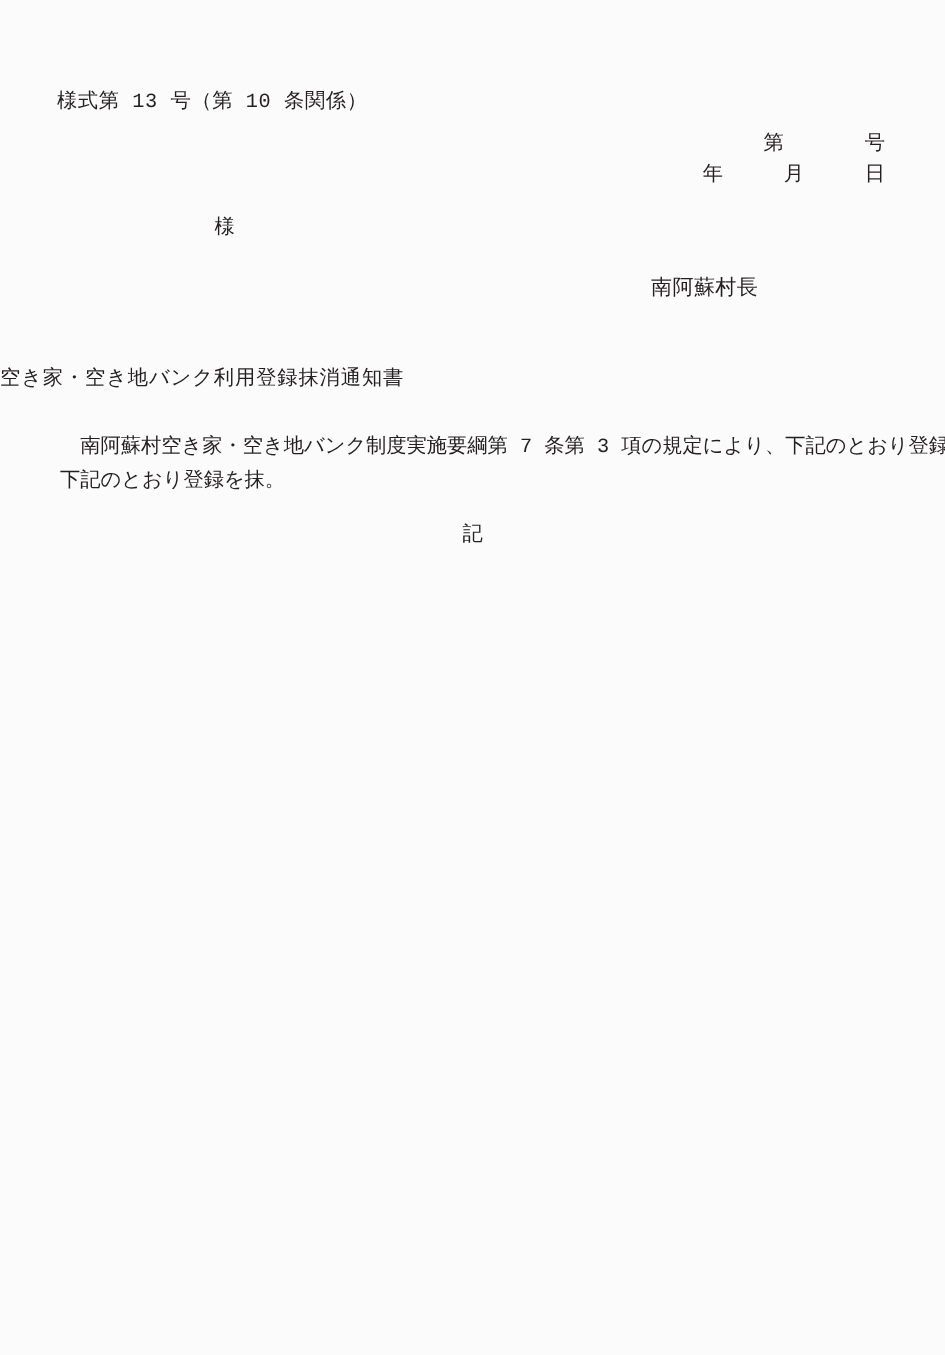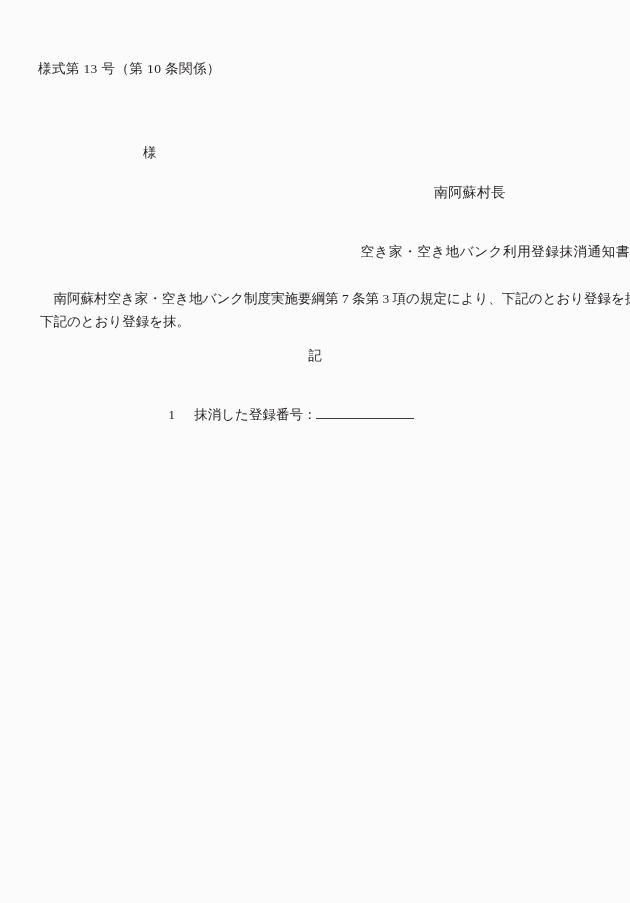--- a/index.html
+++ b/index.html
@@ -15,20 +15,21 @@
     color: #231f20;
     -webkit-font-smoothing: antialiased;
   }
 
   .page {
     position: relative;
     width: 630px;
     height: 903px;
     box-sizing: border-box;
     overflow: hidden;
+    font-family: Liberation Mono, monospace;
   }
 
   
   .abs {
     position: absolute;
     white-space: pre;
     line-height: 1.0;
   }
 
   
@@ -67,21 +68,21 @@
     font-size: 14px;
     letter-spacing: 0.3px;
   }
 
   
   .doc-title {
     position: absolute;
     left: 0;
     right: 0;
     top: 243px;
-    text-align: right;
+    text-align: left;
     font-size: 13.5px;
     letter-spacing: 0.6px;
   }
 
   
   .body-block {
     position: absolute;
     left: 40px;
     top: 287px;
     width: 550px;
@@ -134,36 +135,37 @@
     padding-bottom: 1px;
   }
 </style>
 </head>
 <body>
 
 <div class="page">
 
   <div class="abs form-no">様式第 13 号（第 10 条関係）</div>
 
+  <div class="doc-meta">
+    <span class="meta-line">第　　　　号</span>
+    <span class="meta-line">年　　　月　　　日</span>
+  </div>
 
   <div class="abs addressee">様</div>
 
   <div class="abs issuer">南阿蘇村長</div>
 
   <div class="doc-title">空き家・空き地バンク利用登録抹消通知書</div>
 
   <div class="body-block">
     <span class="ln">　南阿蘇村空き家・空き地バンク制度実施要綱第 7 条第 3 項の規定により、下記のとおり登録を抹</span>
     <span class="ln">下記のとおり登録を抹。</span>
   </div>
 
   <div class="ki">記</div>
 
   <div class="items">
 
-    <div class="item-row">
-      <span class="item-num">1</span><span>抹消した登録番号：</span><span class="blank-line blank-wide"></span>
-    </div>
 
 
   </div>
 
 </div>
 
 </body></html>

